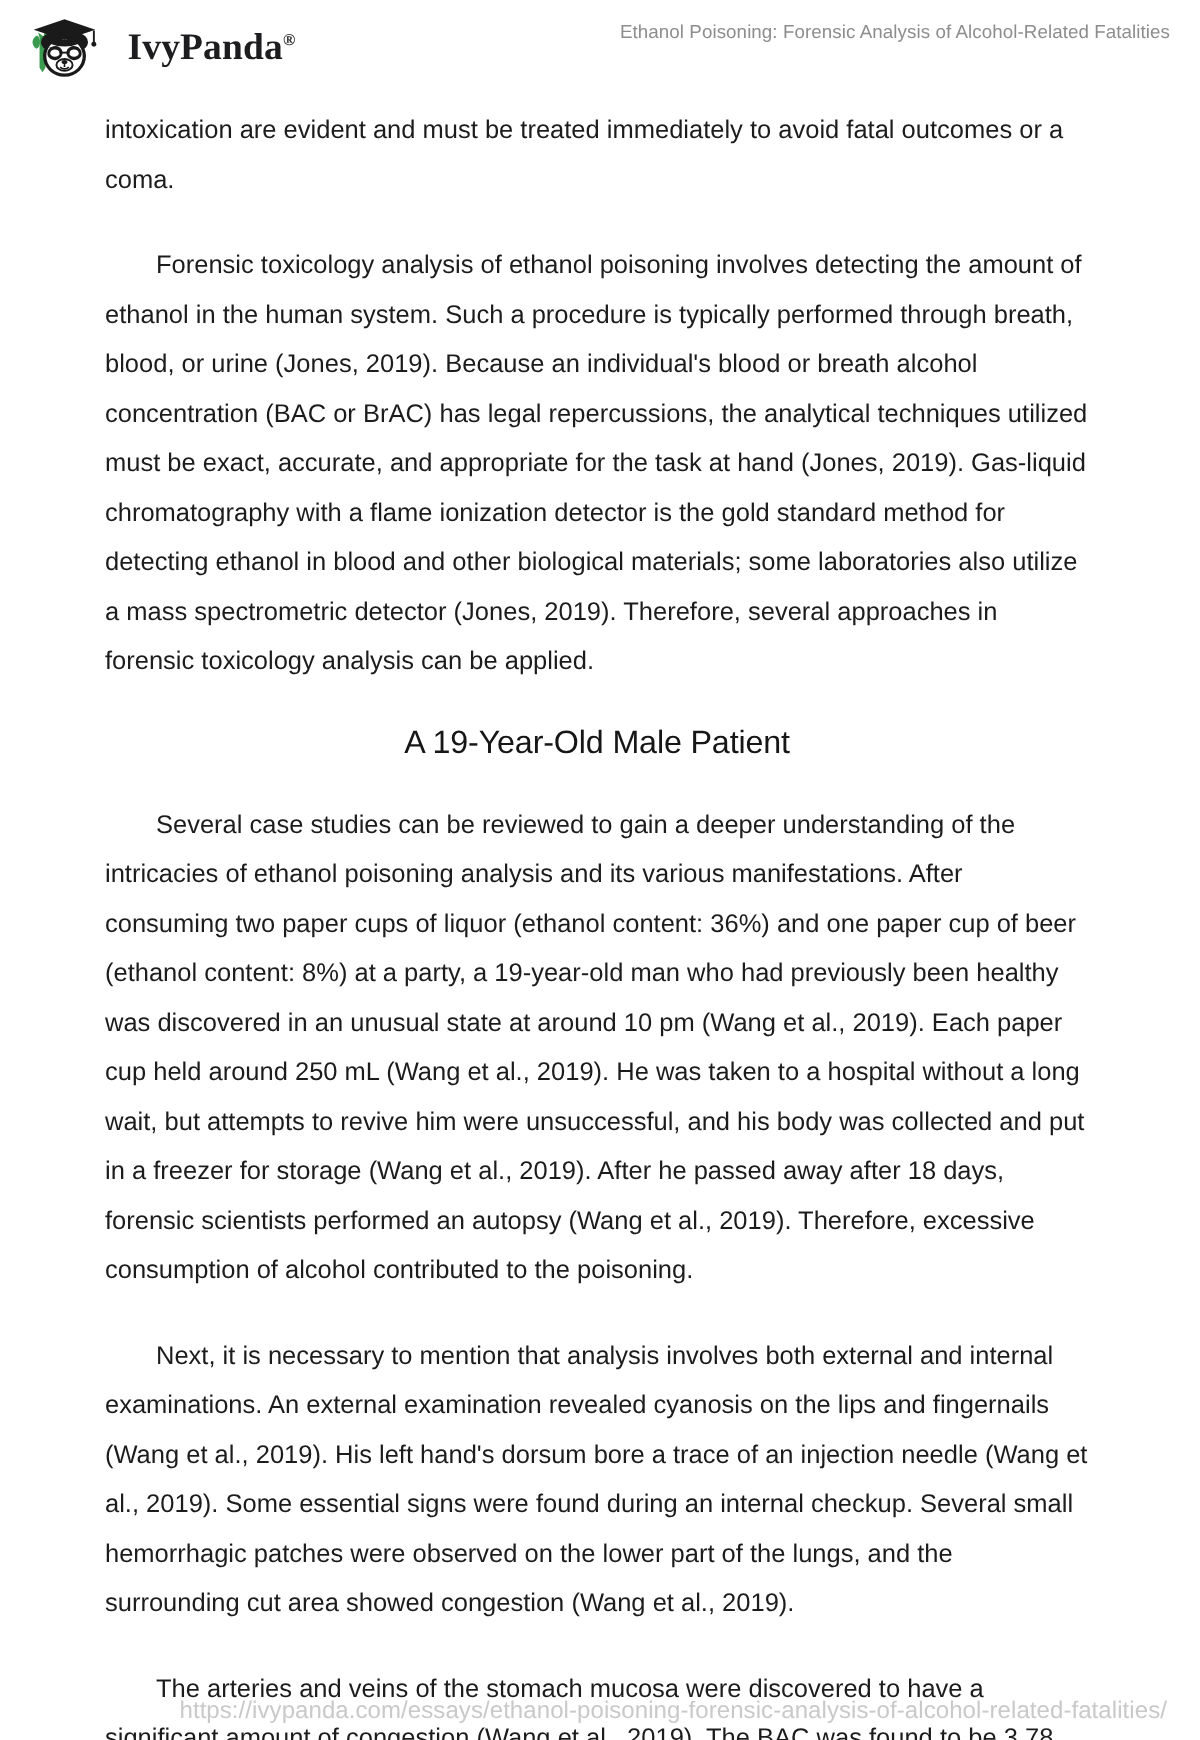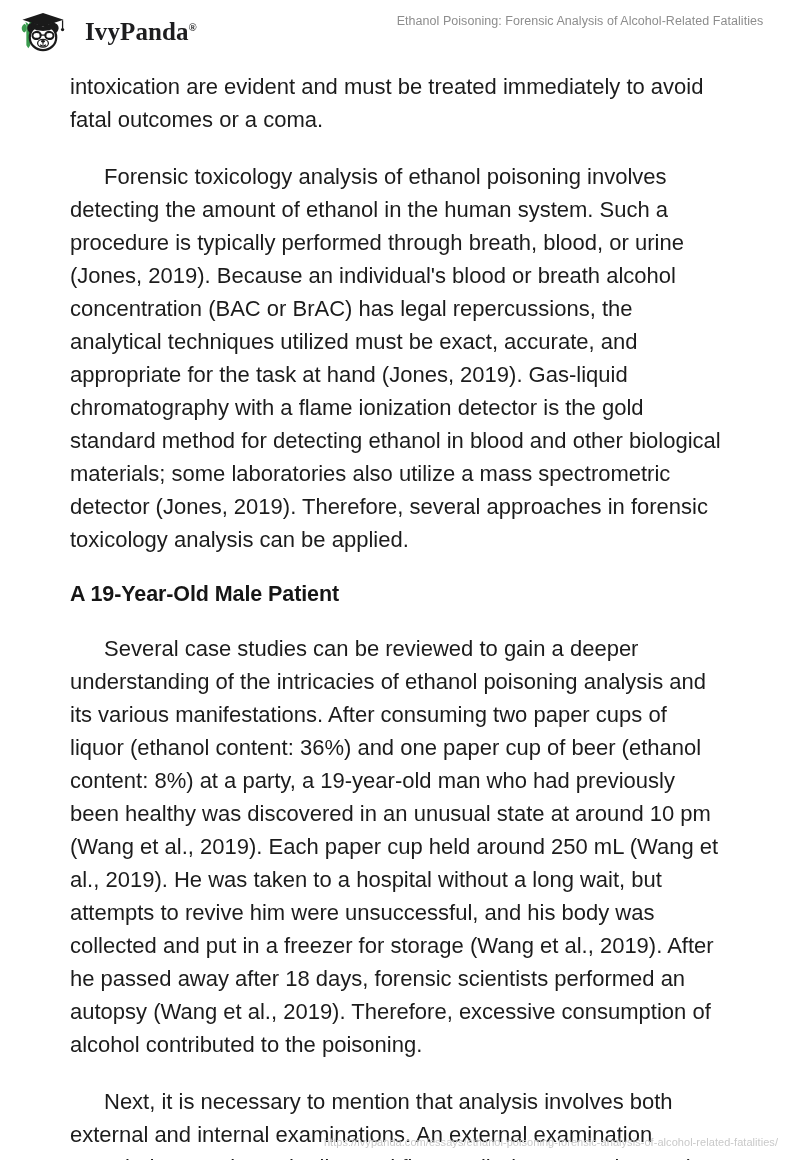--- a/index.html
+++ b/index.html
@@ -47,72 +47,73 @@
   .brand-word .reg {
     font-size: 11px;
     vertical-align: super;
     font-weight: bold;
   }
   .header-title {
     position: absolute;
     left: 380px;
     top: 14px;
     width: 400px;
-    text-align: center;
+    text-align: right;
     font-size: 12.5px;
     color: #8d8d8d;
     letter-spacing: 0.05px;
     white-space: nowrap;
   }
 
   
   .content {
     position: absolute;
     left: 70px;
     top: 70px;
     width: 656px;
   }
   p.para {
     margin: 0 0 24px 0;
-    font-size: 22px;
+    font-size: 17px;
     line-height: 33px;
     color: #1c1c1c;
     text-align: left;
     text-indent: 34px;
   }
   p.para.no-indent {
     text-indent: 0;
   }
   h2.section-title {
     margin: 18px 0 26px 0;
     font-size: 27px;
     line-height: 34px;
     font-weight: bold;
     color: #161616;
     letter-spacing: -0.2px;
   }
   h3.subsection-title {
     margin: 0 0 24px 0;
     font-size: 21.5px;
     line-height: 28px;
-    font-weight: bold;
+    font-weight: normal;
     color: #161616;
     letter-spacing: -0.1px;
+    text-align: center;
   }
 
   
   .page-footer {
     position: absolute;
     left: 0;
     top: 1132px;
     width: 778px;
     text-align: right;
   }
   .footer-url {
-    font-size: 11px;
+    font-size: 16px;
     color: #c9c9c9;
     letter-spacing: 0.05px;
     white-space: nowrap;
     margin-left: 36px;
   }
 </style>
 </head>
 <body>
 
 <div class="page-header">

